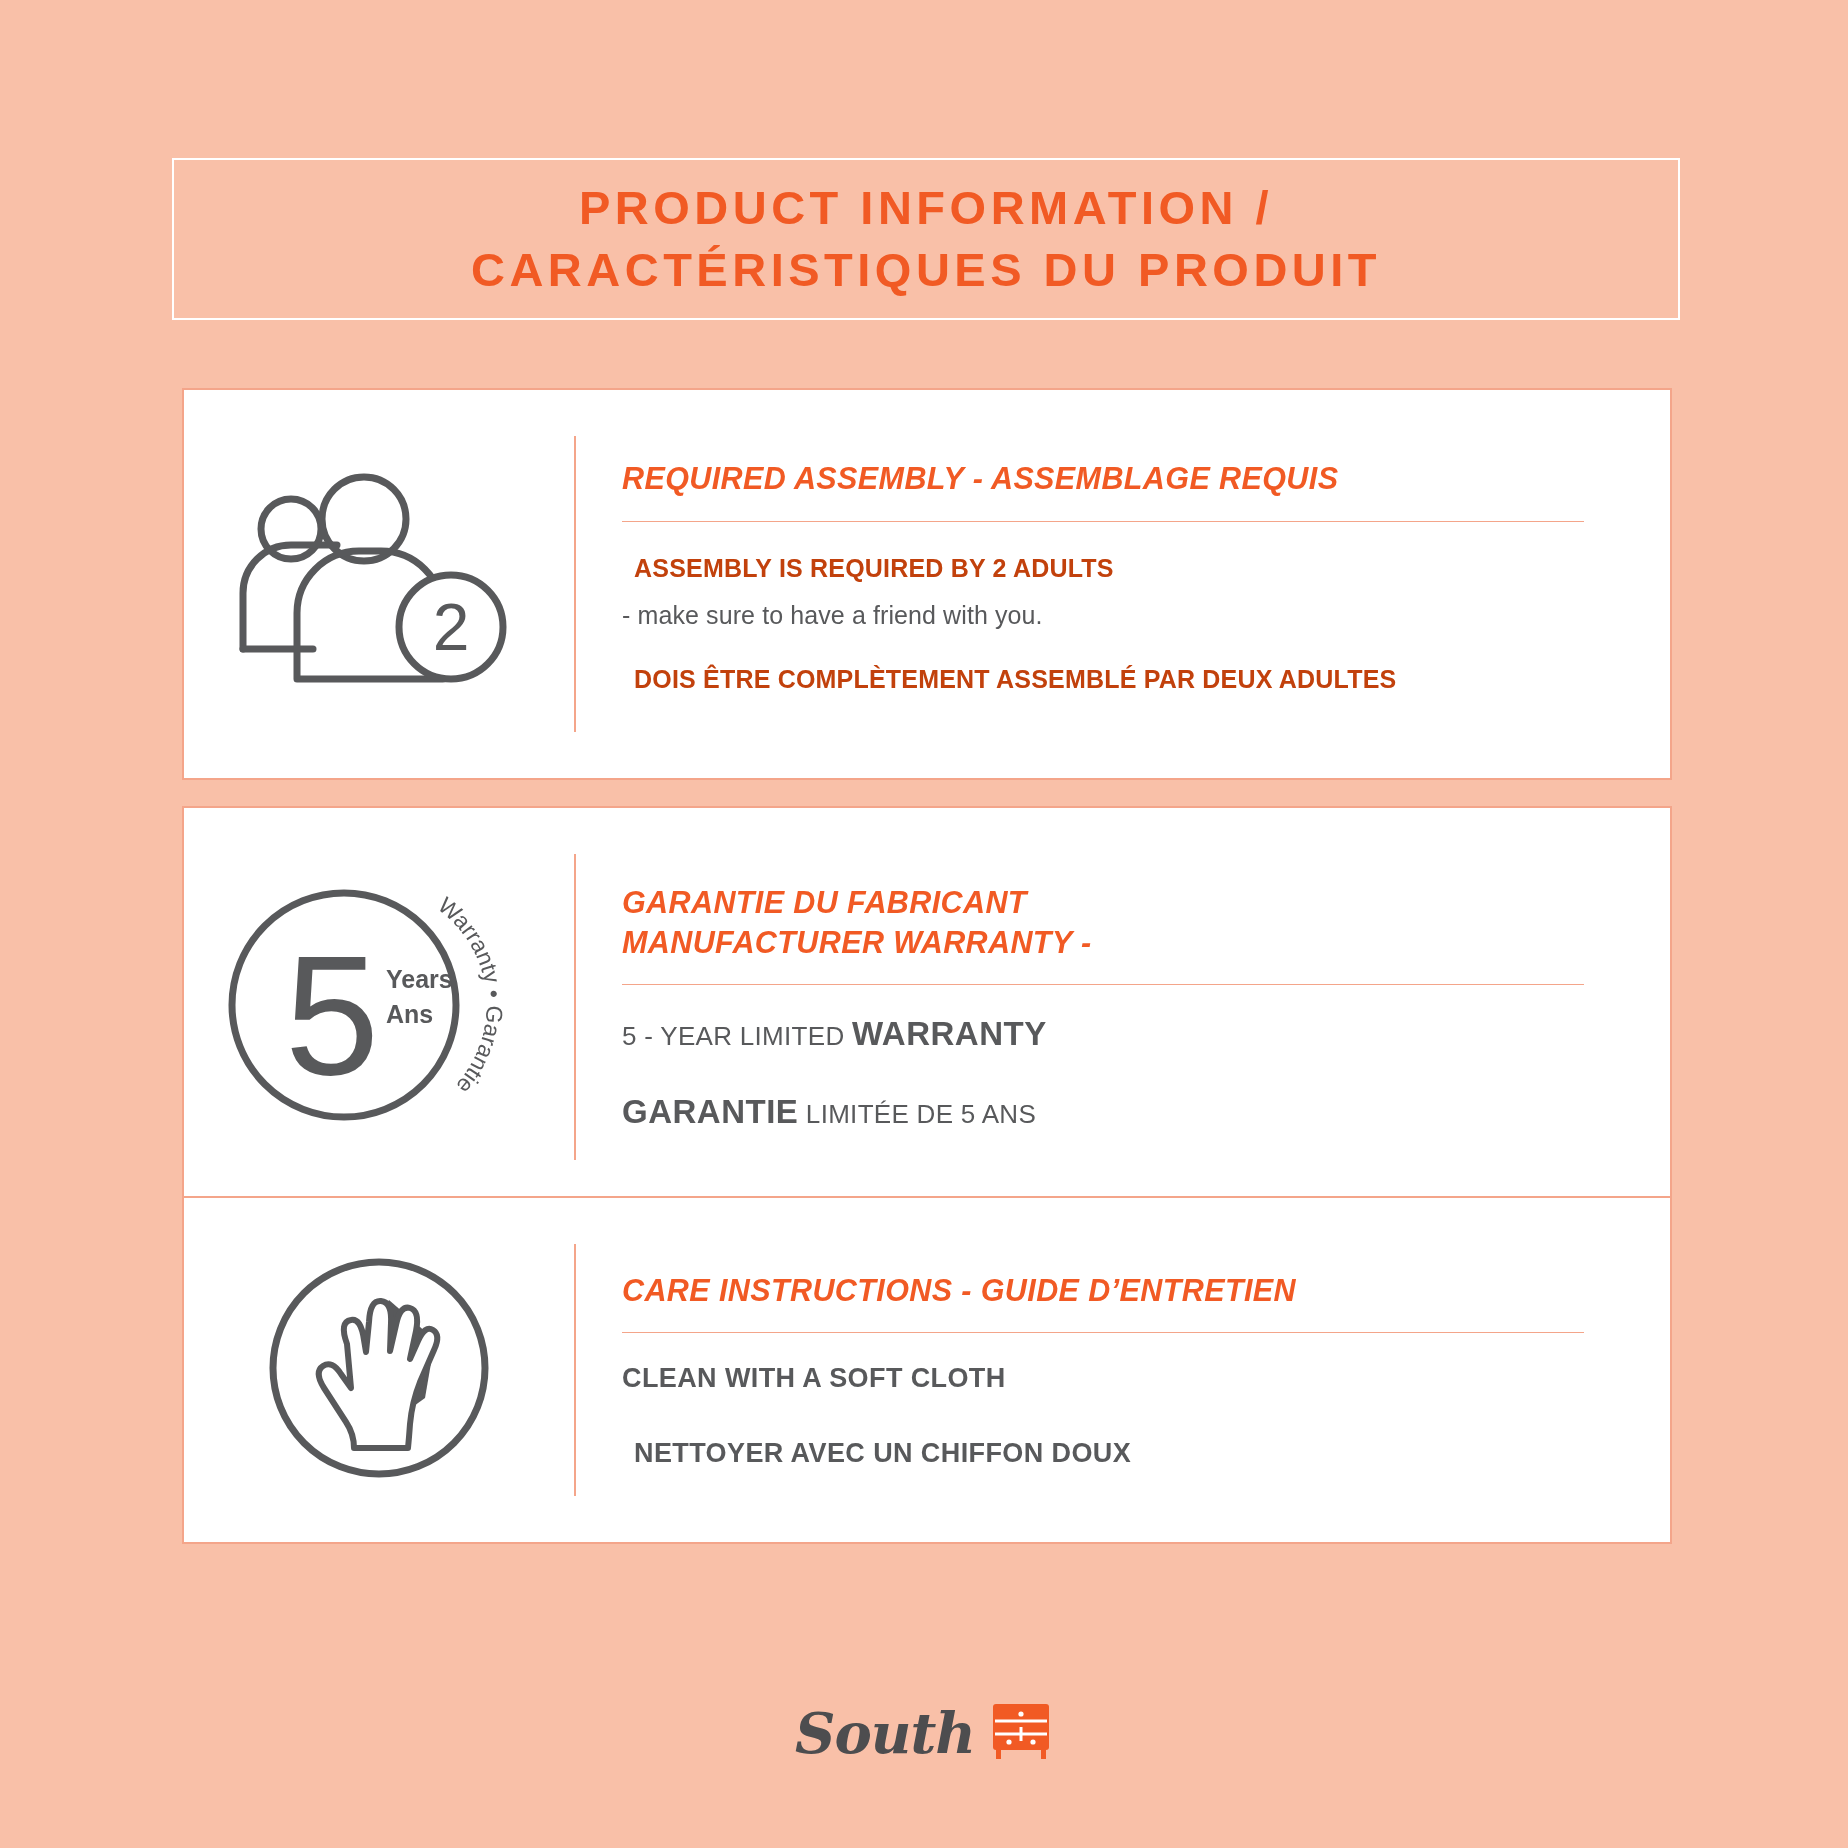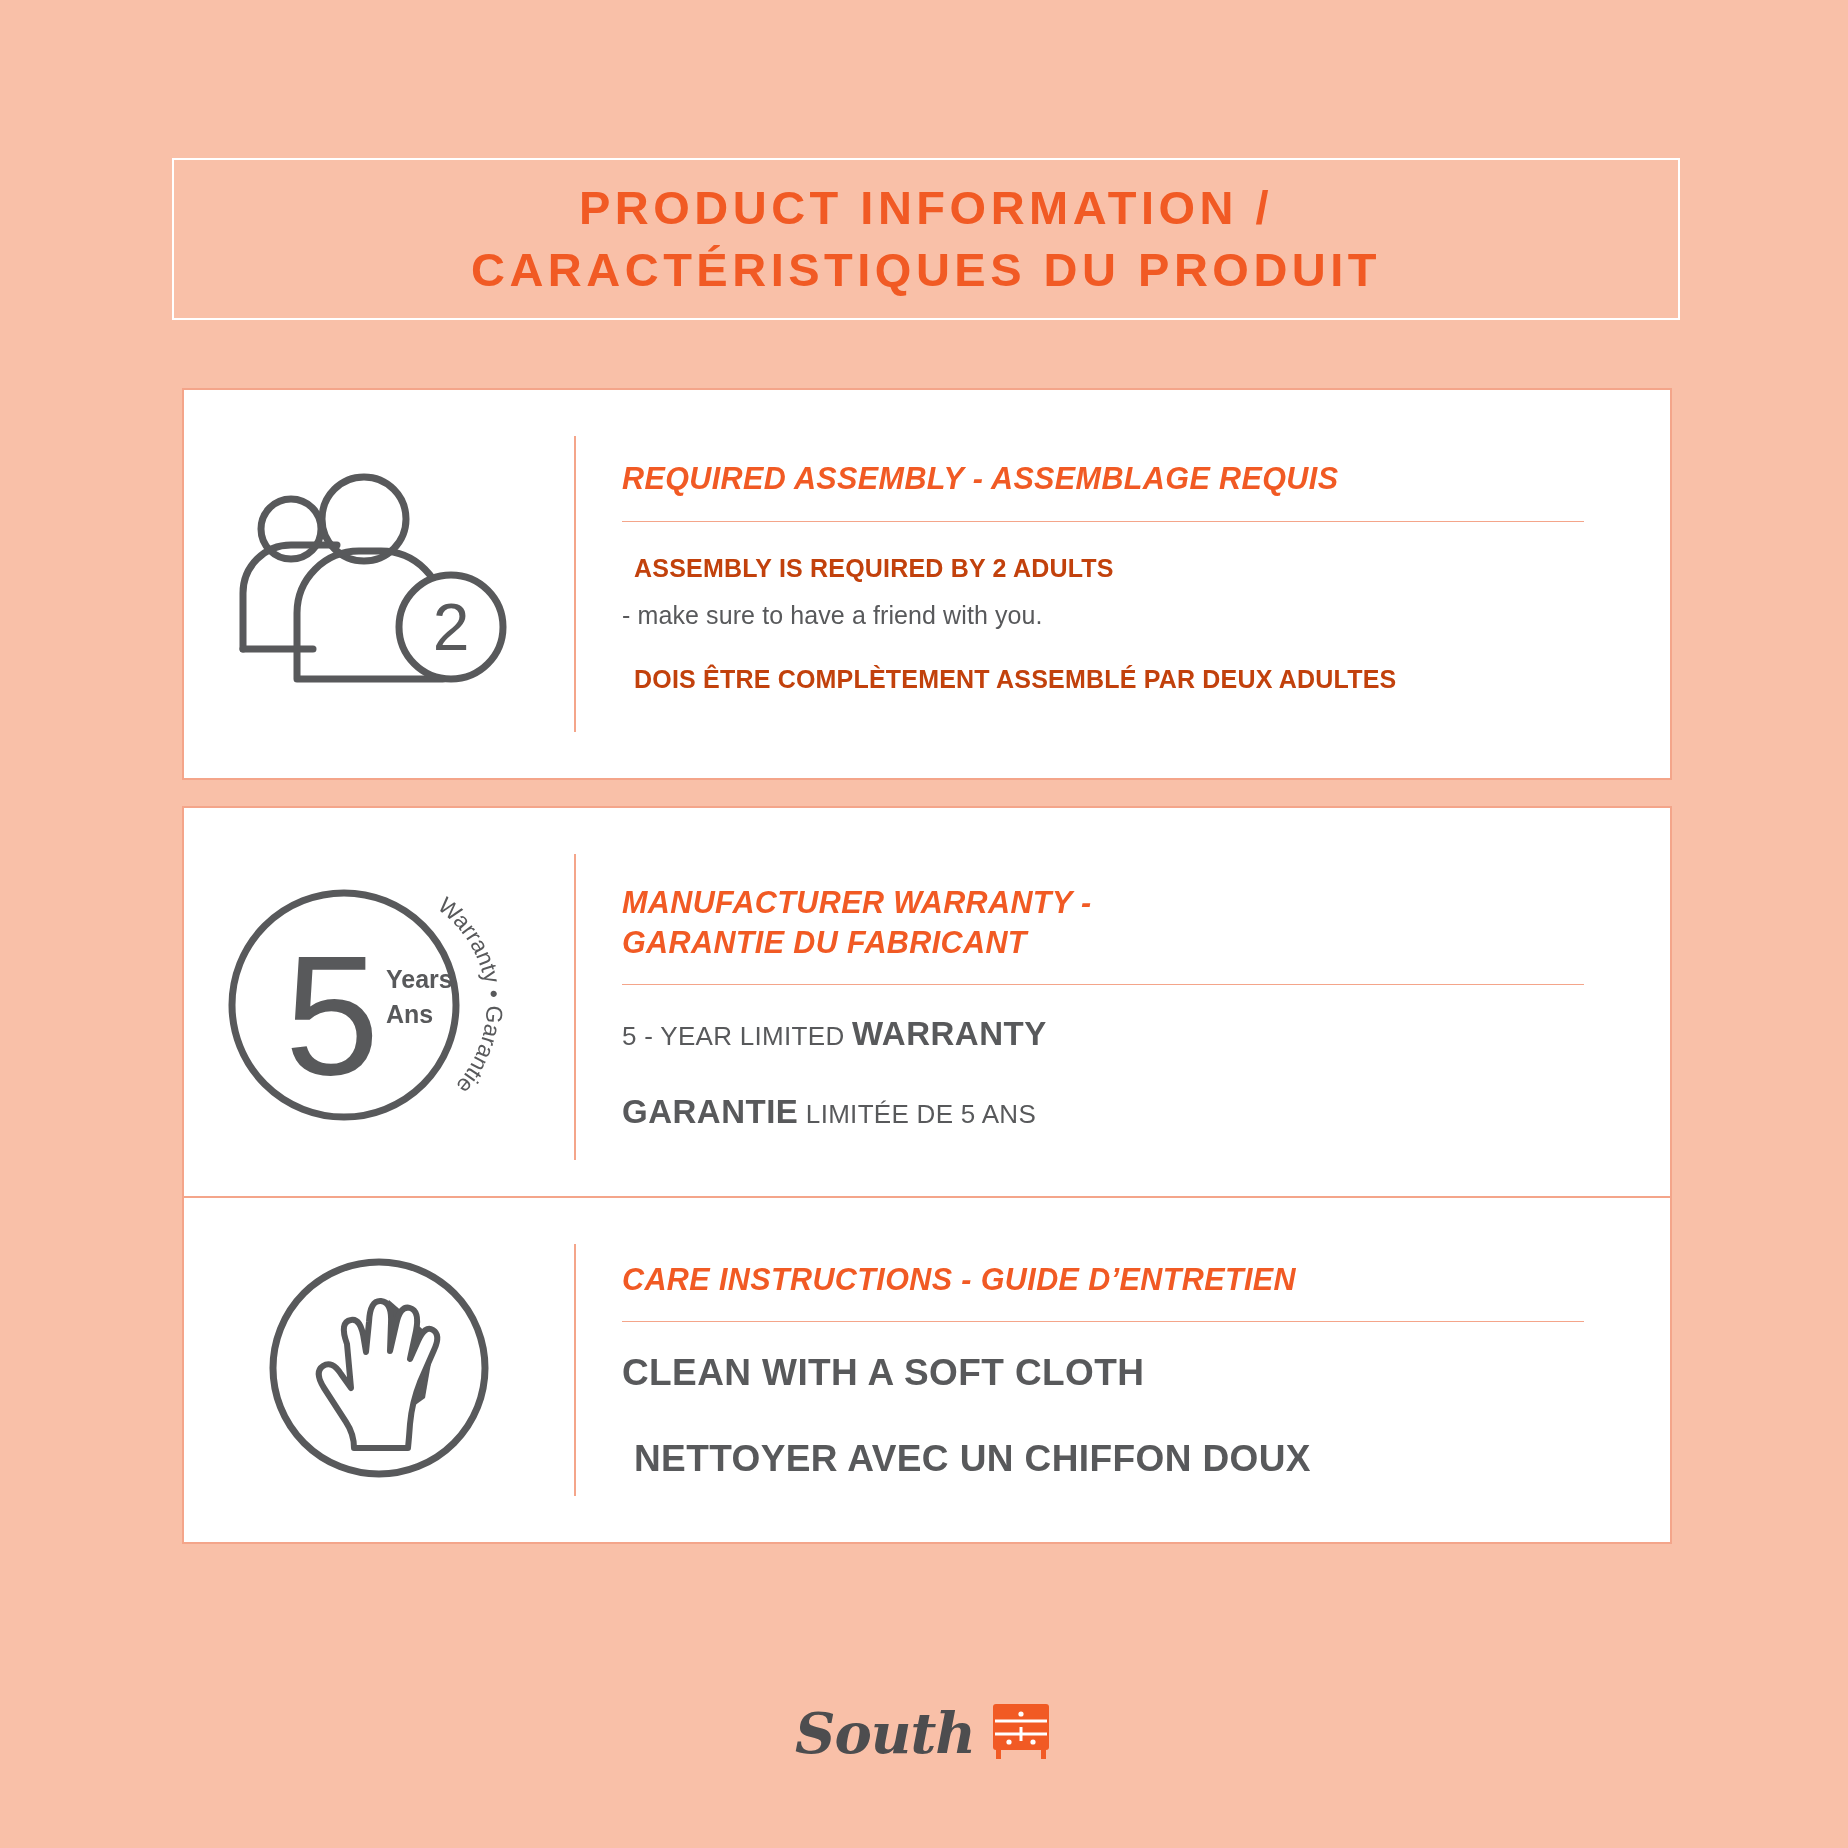--- a/index.html
+++ b/index.html
@@ -119,21 +119,21 @@
     margin: 0 0 40px 0;
   }
   .warranty-line.last { margin-bottom: 0; }
   .warranty-line .big {
     font-size: 33px;
     font-weight: bold;
     letter-spacing: 0.5px;
   }
   .care-line {
     color: #58595b;
-    font-size: 37px;
+    font-size: 27px;
     font-weight: bold;
     letter-spacing: 0.4px;
     margin: 0 0 44px 0;
   }
   .care-line.last { margin-bottom: 0; padding-left: 12px; }
 
   
   .footer {
     position: absolute;
     left: 0;
@@ -210,22 +210,22 @@
           <text x="172" y="168" font-family="Liberation Sans, sans-serif" font-size="25" font-weight="bold" fill="#58595b">Ans</text>
 
           <text font-family="Liberation Sans, sans-serif" font-size="23" fill="#58595b">
             <textPath href="#arcpath" startOffset="4%">Warranty • Garantie</textPath>
           </text>
         </svg>
       </span>
     </div>
     <div class="divider"></div>
     <div class="text-col">
+      <div class="card-heading">GARANTIE DU FABRICANT</div>
       <div class="card-heading">MANUFACTURER WARRANTY -</div>
-      <div class="card-heading">GARANTIE DU FABRICANT</div>
       <div class="heading-rule"></div>
       <p class="warranty-line"><span>5 - YEAR LIMITED </span><span class="big">WARRANTY</span></p>
       <p class="warranty-line last"><span class="big">GARANTIE</span><span> LIMITÉE DE 5 ANS</span></p>
     </div>
   </div>
 
   <div class="card" id="card-care">
     <div class="icon-col">
       <span>
         <svg width="280" height="240" viewBox="0 0 280 240" fill="none" xmlns="http://www.w3.org/2000/svg">

